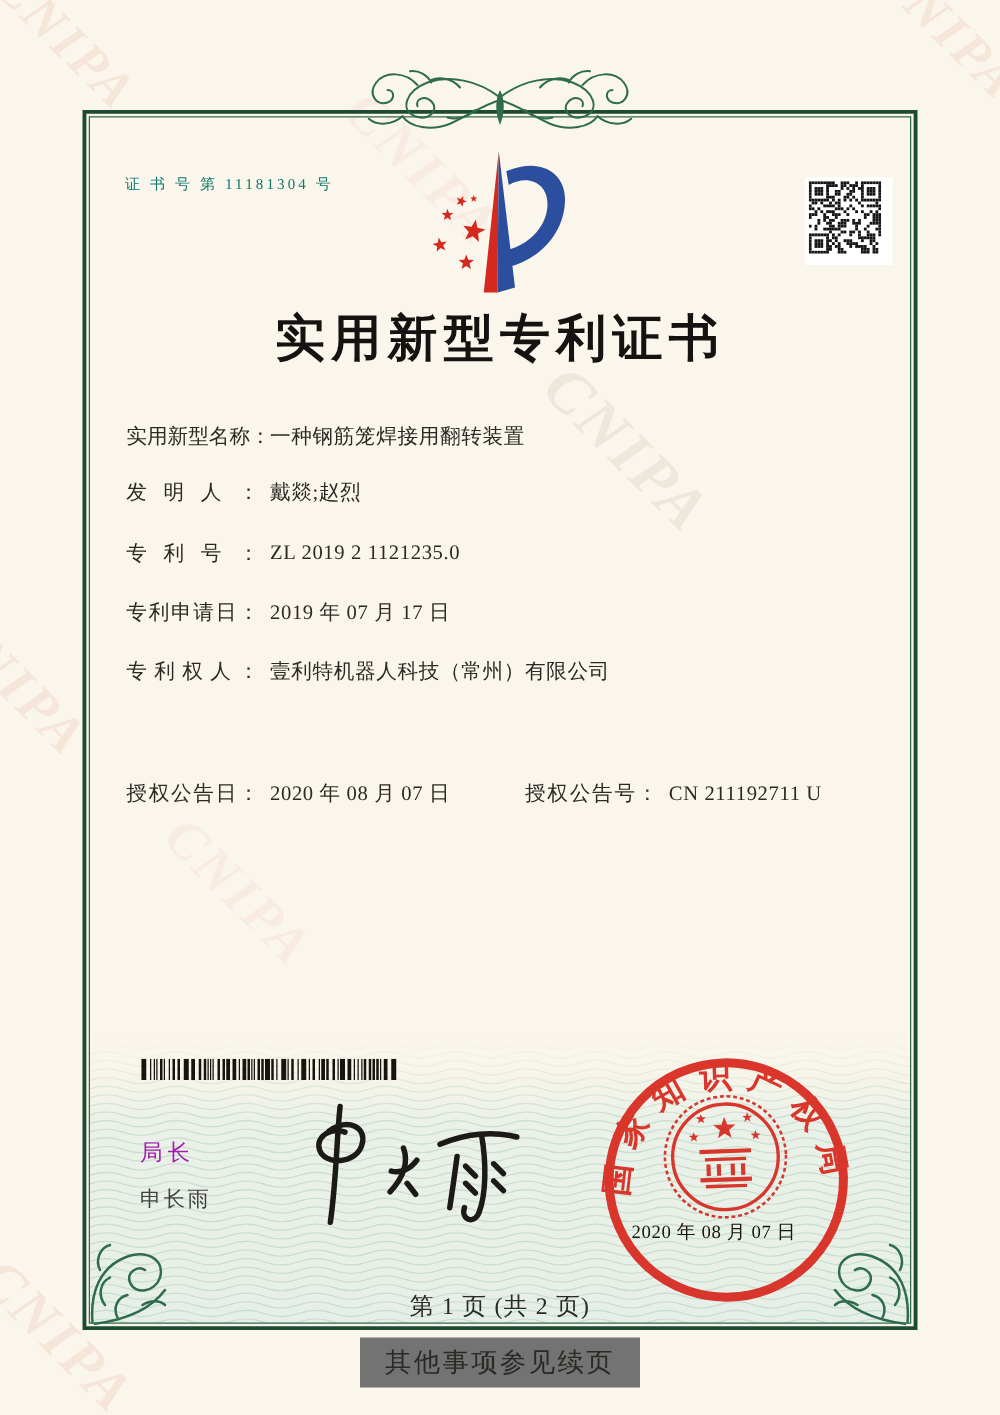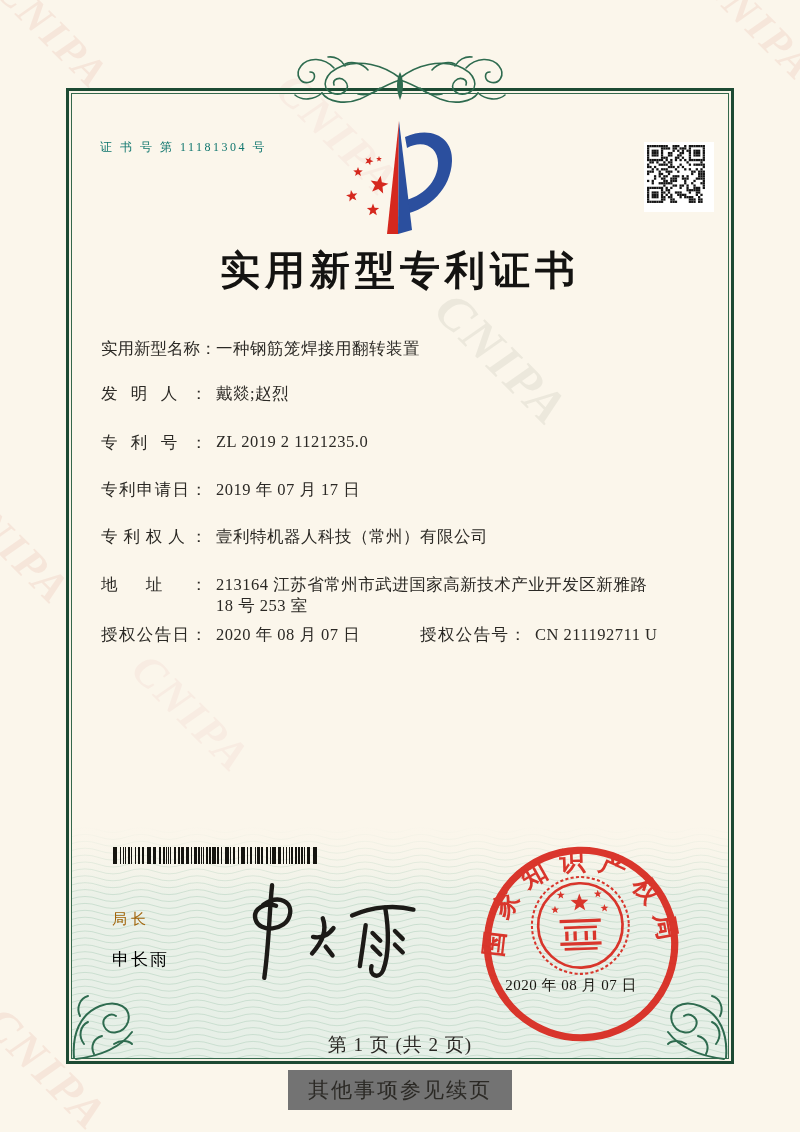--- a/index.html
+++ b/index.html
@@ -44,22 +44,22 @@
     display:inline-block; width:106px; text-align:justify; text-align-last:justify;
     margin-right:9px; color:#2b2925; vertical-align:top;
   }
   .fvalue{color:#2b2925; letter-spacing:.5px;}
   .fvalue.wrap{display:inline-block; width:438px; white-space:normal; line-height:21px; vertical-align:top;}
   
   .paras{position:absolute; left:100px; top:661px; width:602px; z-index:6;}
   .paras p{margin:0; text-indent:2em; font-size:15.5px; line-height:22.5px; text-align:justify; color:#33302b;}
   
   .barcode{position:absolute; left:113px; top:847px; width:205px; height:18px; z-index:6;}
-  .officer-title{position:absolute; left:112px; top:910px; font-size:15px; letter-spacing:4px; z-index:6; color:#a16207;}
-  .officer-name{position:absolute; left:112px; top:948px; font-size:17px; letter-spacing:2px; z-index:6; color:#000000;}
+  .officer-title{position:absolute; left:112px; top:910px; font-size:18px; letter-spacing:4px; z-index:6; color:#a21caf;}
+  .officer-name{position:absolute; left:112px; top:948px; font-size:17px; letter-spacing:2px; z-index:6; color:#404040;}
   .signature{position:absolute; left:236px; top:880px; width:195px; height:105px; z-index:6;}
   .seal{position:absolute; left:478px; top:841px; width:206px; height:206px; z-index:5; opacity:.93; transform:rotate(-2deg);}
   .seal-date{
     position:absolute; left:497px; top:976px; width:148px; text-align:center;
     font-size:15px; letter-spacing:.5px; color:#17150f; z-index:7; white-space:nowrap;
   }
   .pageno{position:absolute; left:0; top:1032px; width:100%; text-align:center; font-size:19px; letter-spacing:1px; z-index:6; color:#2b2925;}
   .contnote{
     position:absolute; left:50%; top:1070px; transform:translateX(-50%);
     background:#737373; padding:6px 20px; font-size:21px; letter-spacing:2px;
@@ -501,23 +501,20 @@
   </div>
   <div class="frow" style="top:432px">
     <span class="flabel">专利号：</span><span class="fvalue">ZL 2019 2 1121235.0</span>
   </div>
   <div class="frow" style="top:479px">
     <span class="flabel">专利申请日：</span><span class="fvalue">2019 年 07 月 17 日</span>
   </div>
   <div class="frow" style="top:526px">
     <span class="flabel">专利权人：</span><span class="fvalue">壹利特机器人科技（常州）有限公司</span>
   </div>
-  <div class="frow" style="top:574px">
-    <span class="flabel">地址：</span><span class="fvalue wrap">213164 江苏省常州市武进国家高新技术产业开发区新雅路 18 号 253 室</span>
-  </div>
   <div class="frow" style="top:624px">
     <span class="flabel">授权公告日：</span><span class="fvalue" style="display:inline-block;width:204px">2020 年 08 月 07 日</span><span class="flabel">授权公告号：</span><span class="fvalue">CN 211192711 U</span>
   </div>
 
   <div class="paras">
   </div>
 
   <div class="barcode">
     <svg id="barcode-svg" width="205" height="18" viewBox="0 0 205 18" xmlns="http://www.w3.org/2000/svg">
         <rect x="0" y="0" width="4" height="17" fill="#15140f"></rect>

